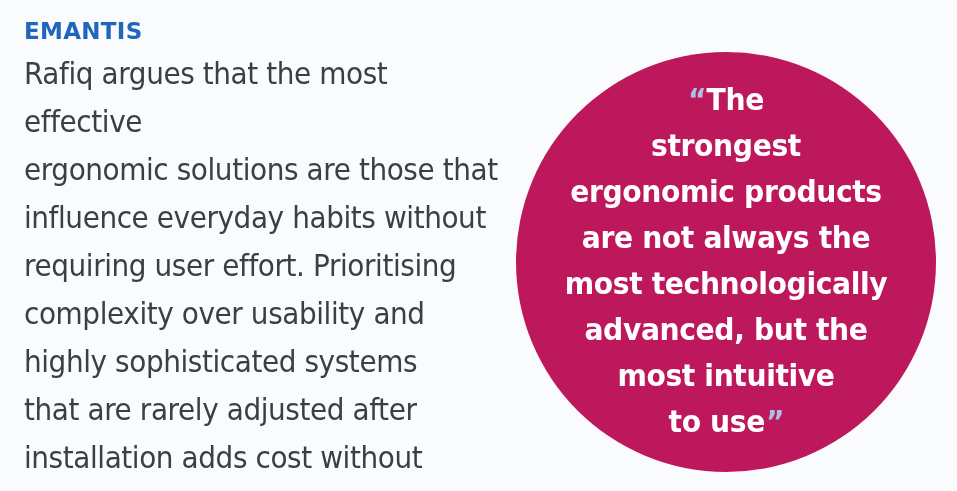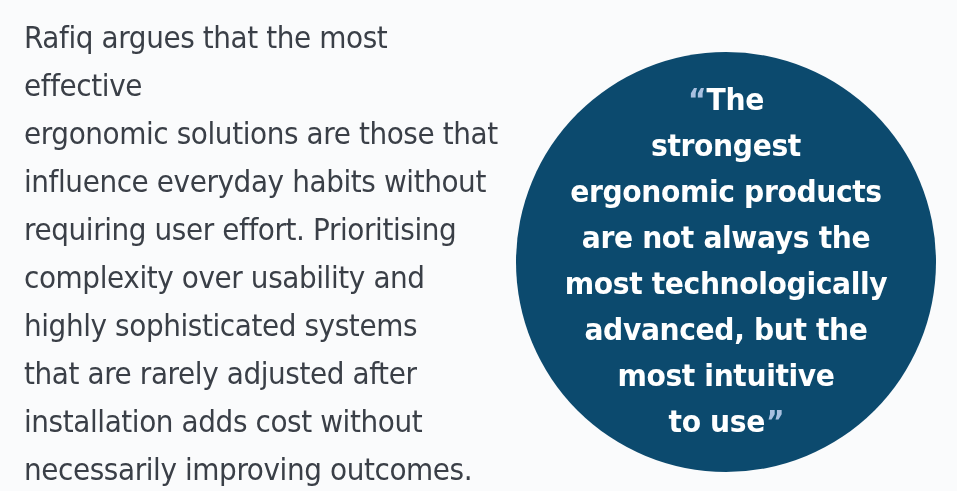--- a/index.html
+++ b/index.html
@@ -52,21 +52,21 @@
   }
 
   
   .quote-circle {
     position: absolute;
     left: 516px;
     top: 52px;
     width: 420px;
     height: 420px;
     border-radius: 50%;
-    background: #0c4a6e;
+    background: #be185d;
     display: flex;
     align-items: center;
     justify-content: center;
   }
   .quote-inner {
     width: 392px;
     text-align: center;
     padding-bottom: 2px;
   }
   .quote-text {
@@ -89,20 +89,21 @@
   }
   .quote-mark.open { margin-right: 1px; }
   .quote-mark.close { margin-left: 1px; }
 </style>
 </head>
 <body>
 
 <div class="page">
 
   <div class="text-column">
+    <h2 class="section-title">EMANTIS</h2>
     <p class="body-copy">Rafiq argues that the most effective
 ergonomic solutions are those that
 influence everyday habits without
 requiring user effort. Prioritising
 complexity over usability and
 highly sophisticated systems
 that are rarely adjusted after
 installation adds cost without
 necessarily improving outcomes.</p>
   </div>

